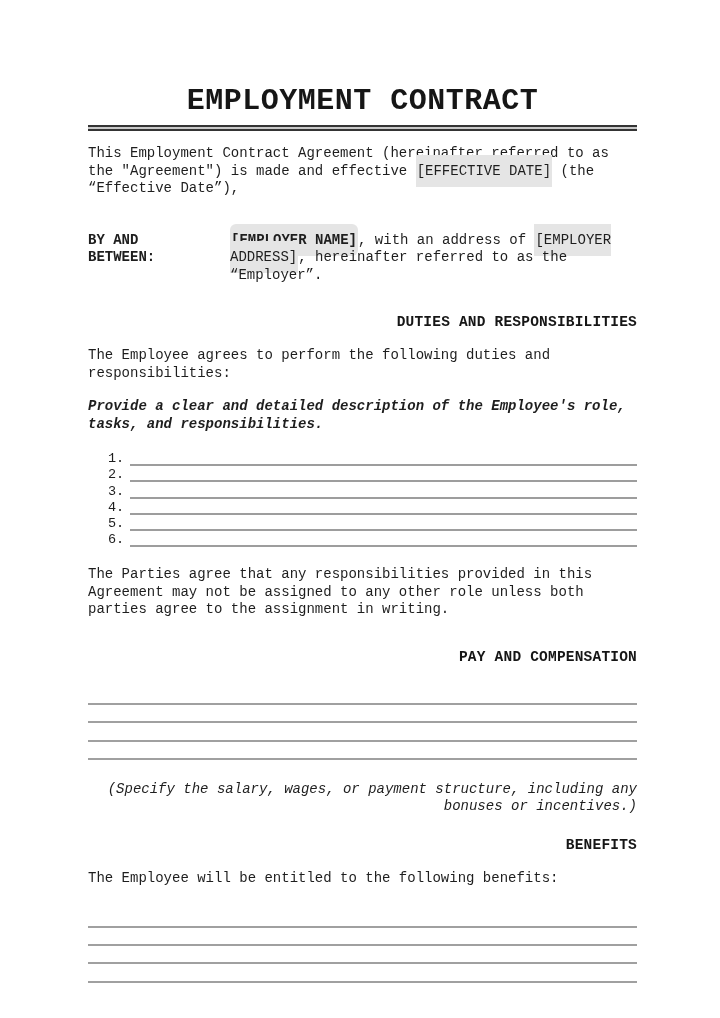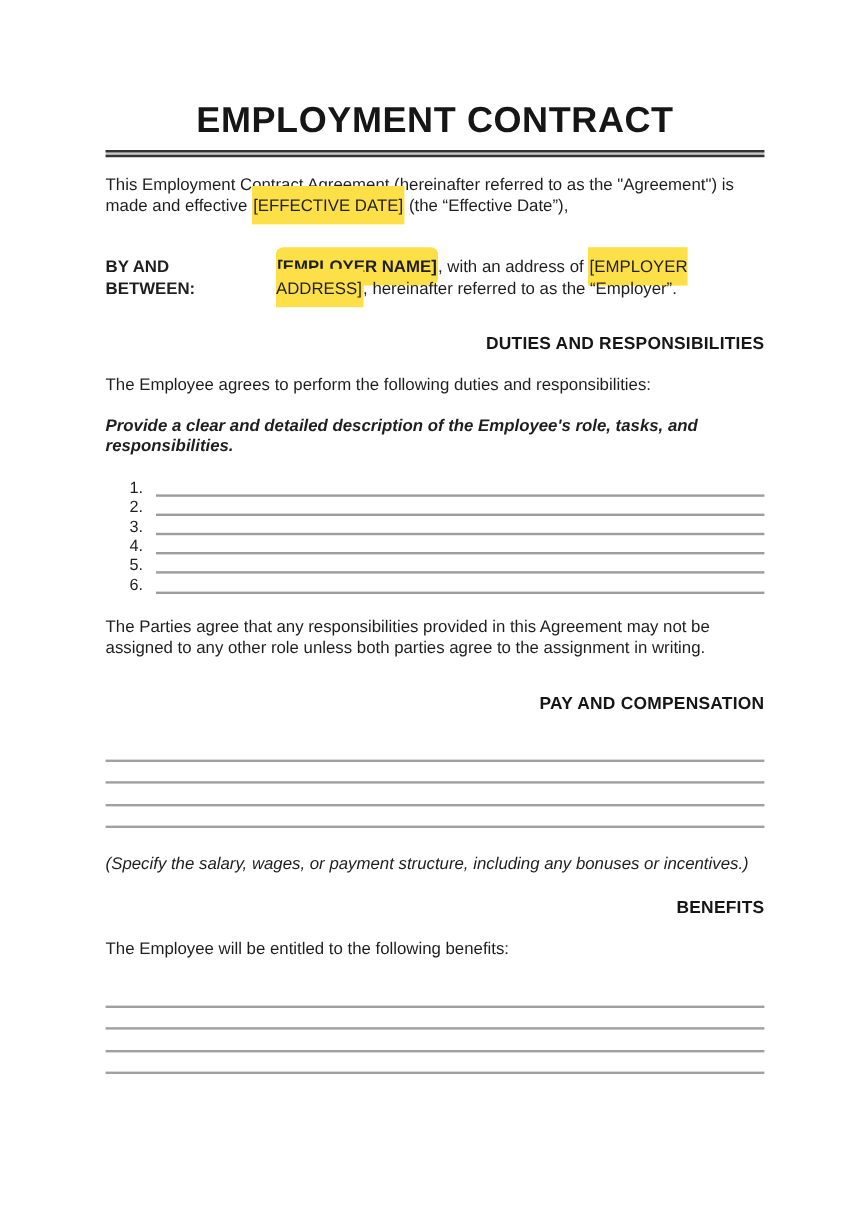--- a/index.html
+++ b/index.html
@@ -1,21 +1,21 @@
 <!DOCTYPE html>
 <html><head>
 <meta charset="utf-8">
 <style>
   html, body { margin: 0; padding: 0; background: #ffffff; }
   .page {
     position: relative;
     width: 720px;
     height: 1018px;
     background: #ffffff;
-    font-family: Liberation Sans, sans-serif;
+    font-family: Liberation Mono, monospace;
     color: #1e1e1e;
     overflow: hidden;
     box-sizing: border-box;
   }
   .content {
     box-sizing: border-box;
     padding: 84px 83px 0 88px;
   }
   .doc-title {
     font-size: 30px;
@@ -33,21 +33,21 @@
     border-top: 2.5px solid #343434;
     border-bottom: 2.5px solid #343434;
   }
   .body-text {
     font-size: 14px;
     line-height: 17.5px;
     margin: 0;
   }
   .intro { margin-top: 14px; }
   .hl {
-    background: #fde047;
+    background: #e5e5e5;
     padding: 8px 1px;
   }
   .hl-bold { font-weight: 700; border-radius: 6px; }
   .party-row {
     display: flex;
     margin-top: 34px;
   }
   .party-row.second { margin-top: 27px; }
   .party-label {
     width: 142px;
@@ -95,20 +95,21 @@
   .closing { margin-top: 19px; }
   .writing-lines { margin-top: 7px; }
   .writing-lines .blank-line {
     height: 16.3px;
     border-bottom: 2px solid #a0a0a0;
   }
   .lines-gap { margin-top: 22px; }
   .specify-note {
     margin-top: 21px;
     font-style: italic;
+    text-align: right;
   }
   .benefits-heading { margin-top: 21px; }
 </style>
 </head>
 <body>
 
 <div class="page">
   <div class="content">
 
     <h1 class="doc-title">EMPLOYMENT CONTRACT</h1>

